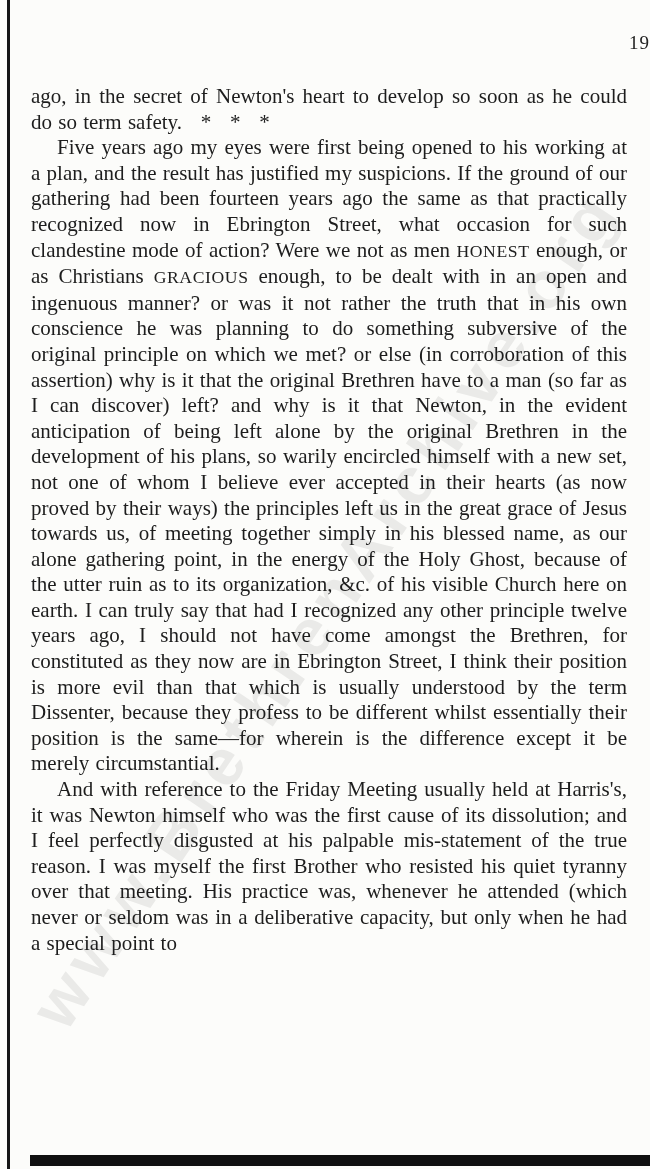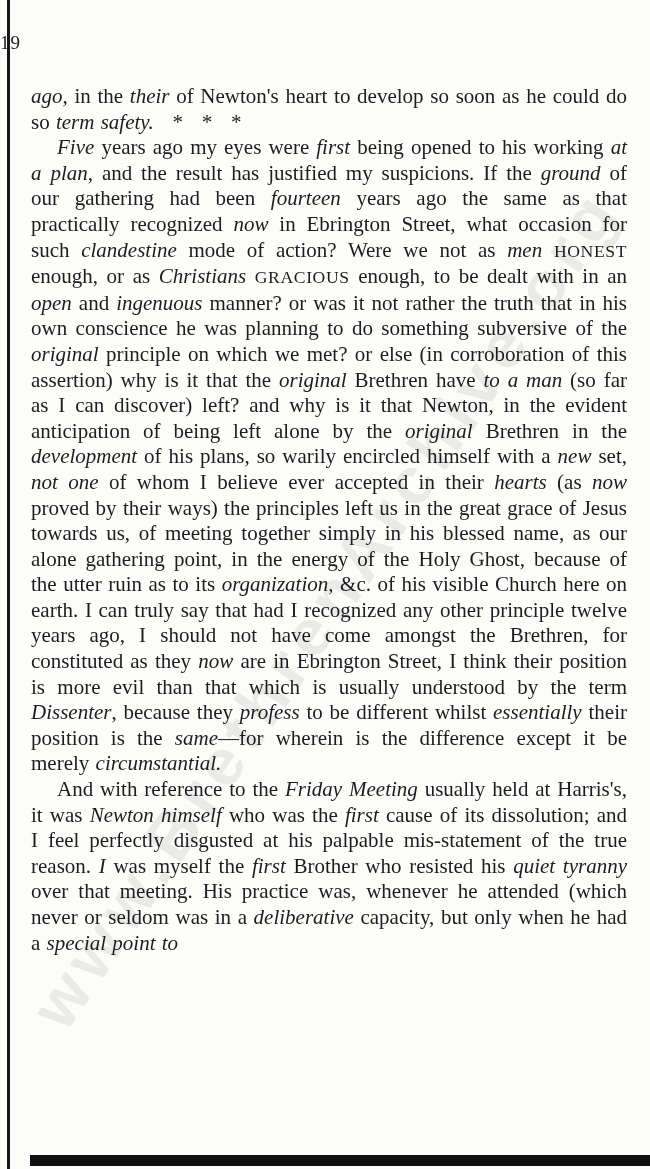--- a/index.html
+++ b/index.html
@@ -15,21 +15,21 @@
     background: #fcfcfa;
     overflow: hidden;
     font-family: "Liberation Serif", "DejaVu Serif", serif;
     color: #1d1d1d;
   }
   .page-number {
     position: absolute;
     top: 32px;
     left: 0;
     right: 0;
-    text-align: left;
+    text-align: right;
     font-size: 19px;
     letter-spacing: 1px;
     color: #222;
   }
   .text-block {
     position: absolute;
     top: 84px;
     left: 31px;
     right: 23px;
     text-align: justify;
@@ -37,21 +37,21 @@
     line-height: 25.6px;
     word-spacing: 1px;
   }
   p.para {
     margin: 0;
     padding: 0;
   }
   p.para.indent {
     text-indent: 26px;
   }
-  .it { font-style: italic; }
+  .it { }
   .sc { font-size: 0.84em; letter-spacing: 0.6px; }
   .watermark {
     position: absolute;
     top: 52%;
     left: 50%;
     transform: translate(-50%, -50%) rotate(-56deg);
     font-family: "Liberation Sans", "DejaVu Sans", sans-serif;
     font-weight: bold;
     font-size: 66px;
     letter-spacing: 8px;
@@ -81,20 +81,20 @@
 
 <div class="page">
 
   <div class="edge-left"></div>
 
   <div class="watermark">www.BrethrenArchive.org</div>
 
   <div class="page-number">19</div>
 
   <div class="text-block">
-      <p class="para"><span class="it">ago,</span><span> in the </span><span class="it">their</span><span> of Newton's heart to develop so soon as he could do so </span><span class="it">term safety.</span><span>&nbsp;&nbsp;&nbsp;*&nbsp;&nbsp;&nbsp;*&nbsp;&nbsp;&nbsp;*</span></p>
+      <p class="para"><span class="it">ago,</span><span> in the </span><span class="it">secret</span><span> of Newton's heart to develop so soon as he could do so </span><span class="it">term safety.</span><span>&nbsp;&nbsp;&nbsp;*&nbsp;&nbsp;&nbsp;*&nbsp;&nbsp;&nbsp;*</span></p>
       <p class="para indent"><span class="it">Five</span><span> years ago my eyes were </span><span class="it">first</span><span> being opened to his working </span><span class="it">at a plan,</span><span> and the result has justified my suspicions.  If the </span><span class="it">ground</span><span> of our gathering had been </span><span class="it">fourteen</span><span> years ago the same as that practically recognized </span><span class="it">now</span><span> in Ebrington Street, what occasion for such </span><span class="it">clandestine</span><span> mode of action?  Were we not as </span><span class="it">men</span><span> </span><span class="sc">HONEST</span><span> enough, or as </span><span class="it">Christians</span><span> </span><span class="sc">GRACIOUS</span><span> enough, to be dealt with in an </span><span class="it">open</span><span> and </span><span class="it">ingenuous</span><span> manner? or was it not rather the truth that in his own conscience he was planning to do something subversive of the </span><span class="it">original</span><span> principle on which we met? or else (in corroboration of this assertion) why is it that the </span><span class="it">original</span><span> Brethren have </span><span class="it">to a man</span><span> (so far as I can discover) left? and why is it that Newton, in the evident anticipation of being left alone by the </span><span class="it">original</span><span> Brethren in the </span><span class="it">development</span><span> of his plans, so warily encircled himself with a </span><span class="it">new</span><span> set, </span><span class="it">not one</span><span> of whom I believe ever accepted in their </span><span class="it">hearts</span><span> (as </span><span class="it">now</span><span> proved by their ways) the principles left us in the great grace of Jesus towards us, of meeting together simply in his blessed name, as our alone gathering point, in the energy of the Holy Ghost, because of the utter ruin as to its </span><span class="it">organization,</span><span> &amp;c. of his visible Church here on earth.  I can truly say that had I recognized any other principle twelve years ago, I should not have come amongst the Brethren, for constituted as they </span><span class="it">now</span><span> are in Ebrington Street, I think their position is more evil than that which is usually understood by the term </span><span class="it">Dissenter</span><span>, because they </span><span class="it">profess</span><span> to be different whilst </span><span class="it">essentially</span><span> their position is the </span><span class="it">same</span><span>—for wherein is the difference except it be merely </span><span class="it">circumstantial.</span></p>
       <p class="para indent"><span>And with reference to the </span><span class="it">Friday Meeting</span><span> usually held at Harris's, it was </span><span class="it">Newton himself</span><span> who was the </span><span class="it">first</span><span> cause of its dissolution; and I feel perfectly disgusted at his palpable mis-statement of the true reason. </span><span class="it">I</span><span> was myself the </span><span class="it">first</span><span> Brother who resisted his </span><span class="it">quiet tyranny</span><span> over that meeting.  His practice was, whenever he attended (which never or seldom was in a </span><span class="it">deliberative</span><span> capacity, but only when he had a </span><span class="it">special point to</span></p>
     </div>
 
   <div class="edge-bottom"></div>
 
 </div>
 
 </body></html>

